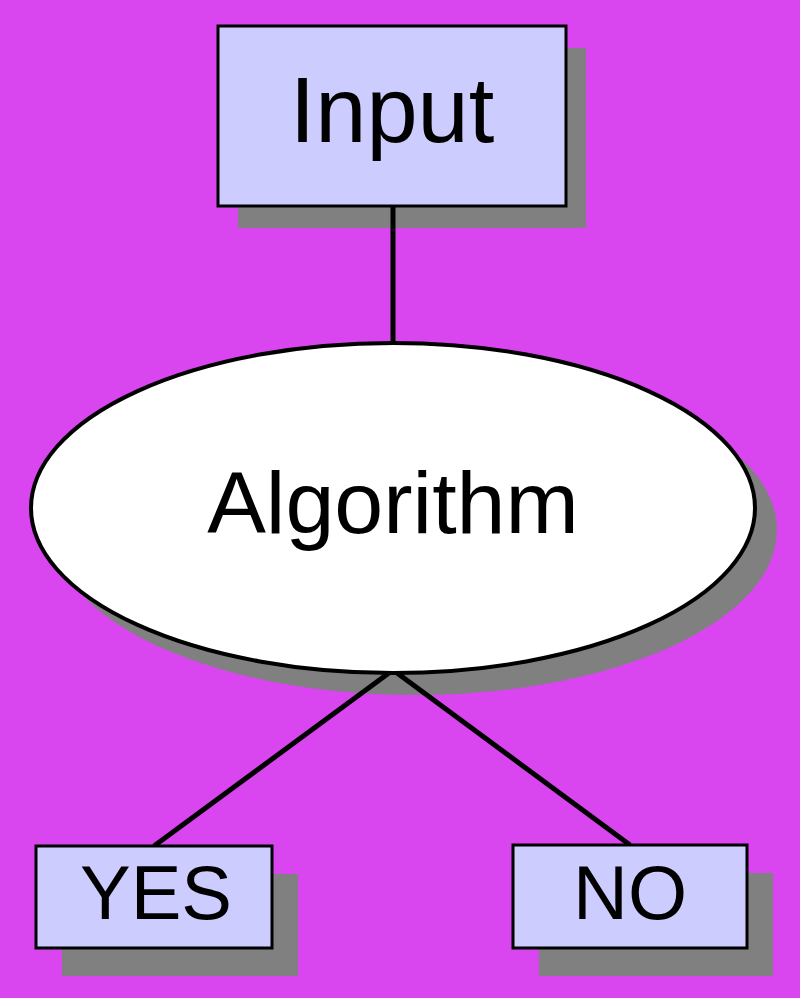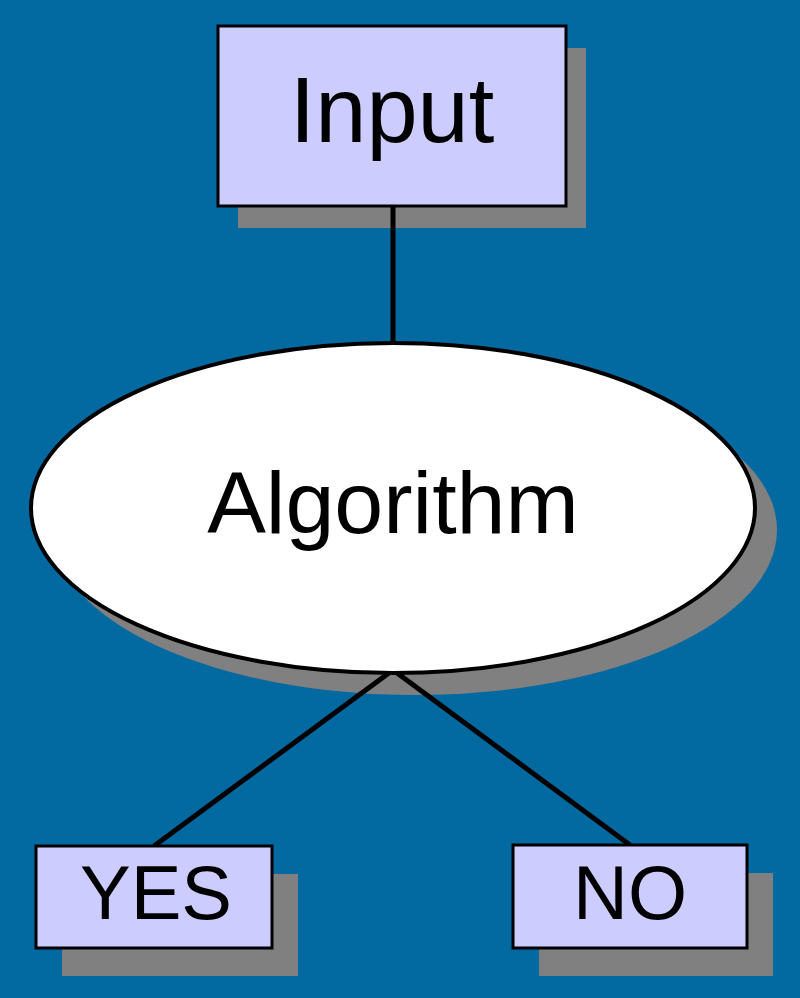--- a/index.html
+++ b/index.html
@@ -11,21 +11,21 @@
   body {
     width: 800px;
     height: 998px;
     overflow: hidden;
     font-family: "Liberation Sans", sans-serif;
   }
   #diagram-root {
     position: relative;
     width: 800px;
     height: 998px;
-    background: #0369a1;
+    background: #d946ef;
   }
   #flow-svg {
     position: absolute;
     left: 0;
     top: 0;
     width: 800px;
     height: 998px;
     display: block;
   }
   .node-text {

